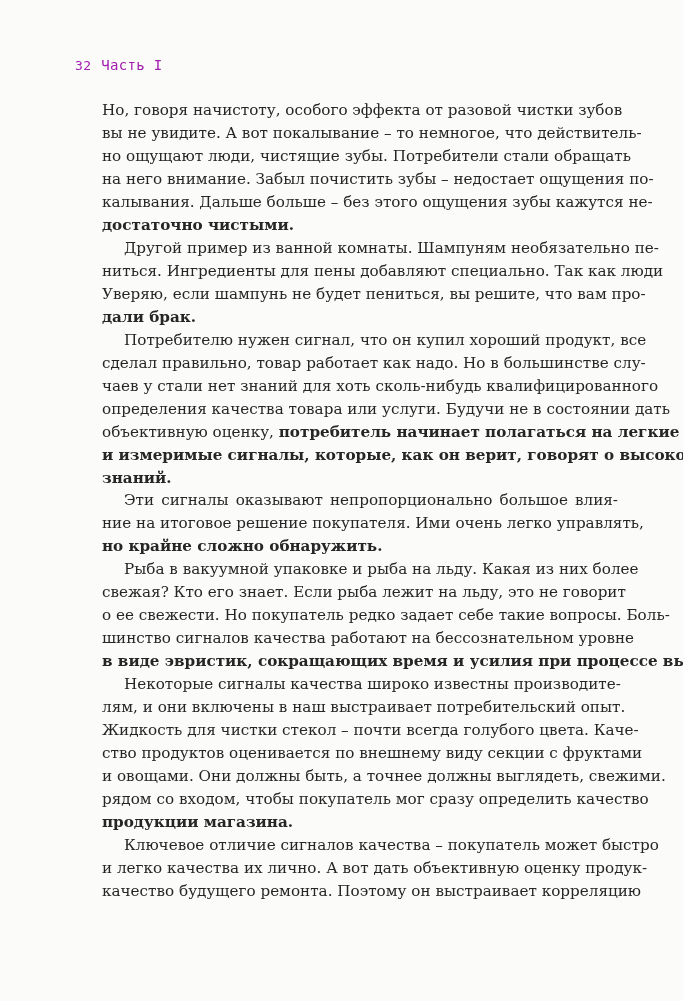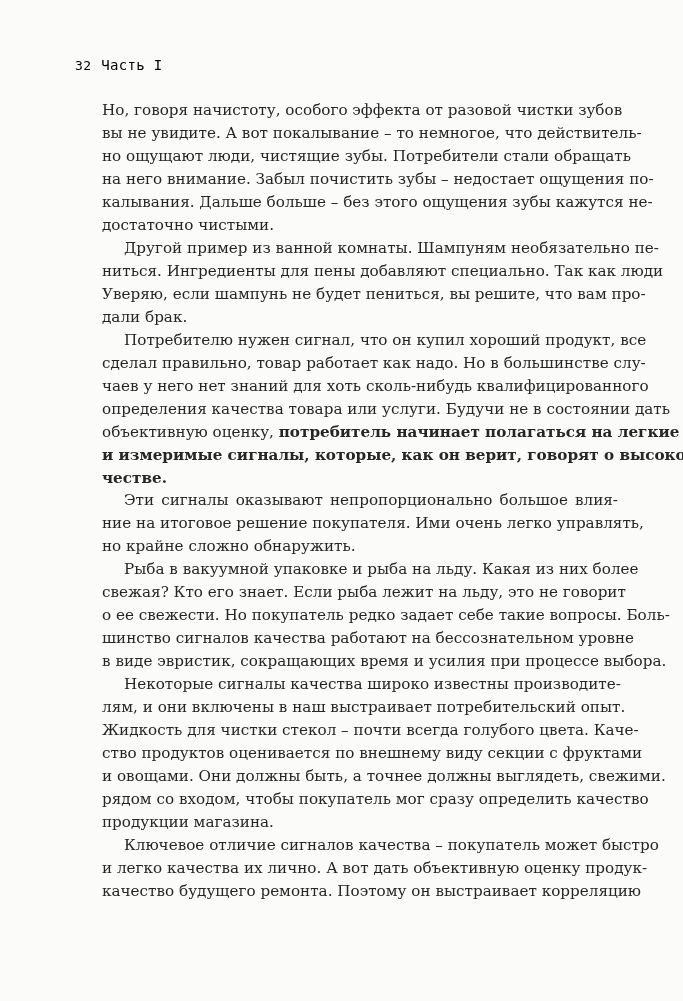--- a/index.html
+++ b/index.html
@@ -8,42 +8,42 @@
     background: #fbfbfa;
     position: relative;
     overflow: hidden;
     color: #262626;
   }
   .running-head {
     position: absolute;
     left: 75px; top: 57px;
     font-family: "DejaVu Sans Mono", monospace;
     font-size: 14px;
-    color: #000000;
+    color: #a21caf;
     letter-spacing: 0.3px;
     white-space: pre;
   }
   .running-head .pg { margin-right: 10px; font-size: 13px; }
   .body-text {
     position: absolute;
     left: 102px; top: 99px;
     width: 516px;
     font-family: "DejaVu Serif", "Liberation Serif", serif;
     font-size: 15.2px;
     line-height: 22.97px;
   }
   .line {
     display: block;
     height: 22.97px;
     white-space: nowrap;
     text-align: justify;
     text-align-last: justify;
     overflow: visible;
   }
-  .line.last { text-align-last: left; }
+  .line.last { text-align-last: left; font-weight: bold; }
   .line.indent { text-indent: 22px; }
   .line.bold { font-weight: bold; }
 </style>
 </head>
 <body>
 
 <div class="running-head"><span class="pg">32</span><span>Часть I</span></div>
 
 <div class="body-text">
 
@@ -54,25 +54,25 @@
   <span class="line">калывания. Дальше больше – без этого ощущения зубы кажутся не-</span>
   <span class="line last">достаточно чистыми.</span>
 
   <span class="line indent">Другой пример из ванной комнаты. Шампуням необязательно пе-</span>
   <span class="line">ниться. Ингредиенты для пены добавляют специально. Так как люди</span>
   <span class="line">Уверяю, если шампунь не будет пениться, вы решите, что вам про-</span>
   <span class="line last">дали брак.</span>
 
   <span class="line indent">Потребителю нужен сигнал, что он купил хороший продукт, все</span>
   <span class="line">сделал правильно, товар работает как надо. Но в большинстве слу-</span>
-  <span class="line">чаев у него нет знаний для хоть сколь-нибудь квалифицированного</span>
+  <span class="line">чаев у стали нет знаний для хоть сколь-нибудь квалифицированного</span>
   <span class="line">определения качества товара или услуги. Будучи не в состоянии дать</span>
   <span class="line"><span>объективную оценку, </span><b>потребитель начинает полагаться на легкие</b></span>
   <span class="line bold">и измеримые сигналы, которые, как он верит, говорят о высоком ка-</span>
-  <span class="line last bold">честве.</span>
+  <span class="line last bold">знаний.</span>
 
   <span class="line indent">Эти сигналы оказывают непропорционально большое влия-</span>
   <span class="line">ние на итоговое решение покупателя. Ими очень легко управлять,</span>
   <span class="line last">но крайне сложно обнаружить.</span>
 
   <span class="line indent">Рыба в вакуумной упаковке и рыба на льду. Какая из них более</span>
   <span class="line">свежая? Кто его знает. Если рыба лежит на льду, это не говорит</span>
   <span class="line">о ее свежести. Но покупатель редко задает себе такие вопросы. Боль-</span>
   <span class="line">шинство сигналов качества работают на бессознательном уровне</span>
   <span class="line last">в виде эвристик, сокращающих время и усилия при процессе выбора.</span>

